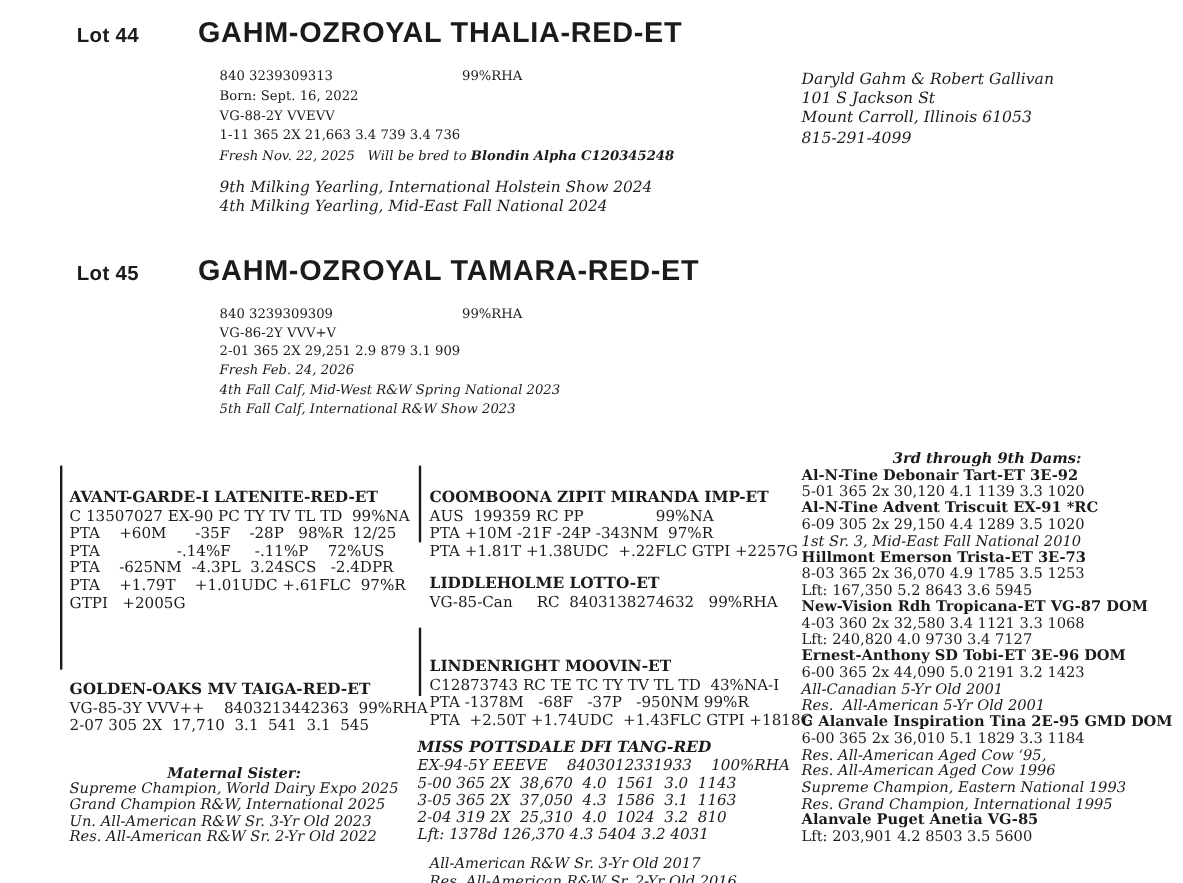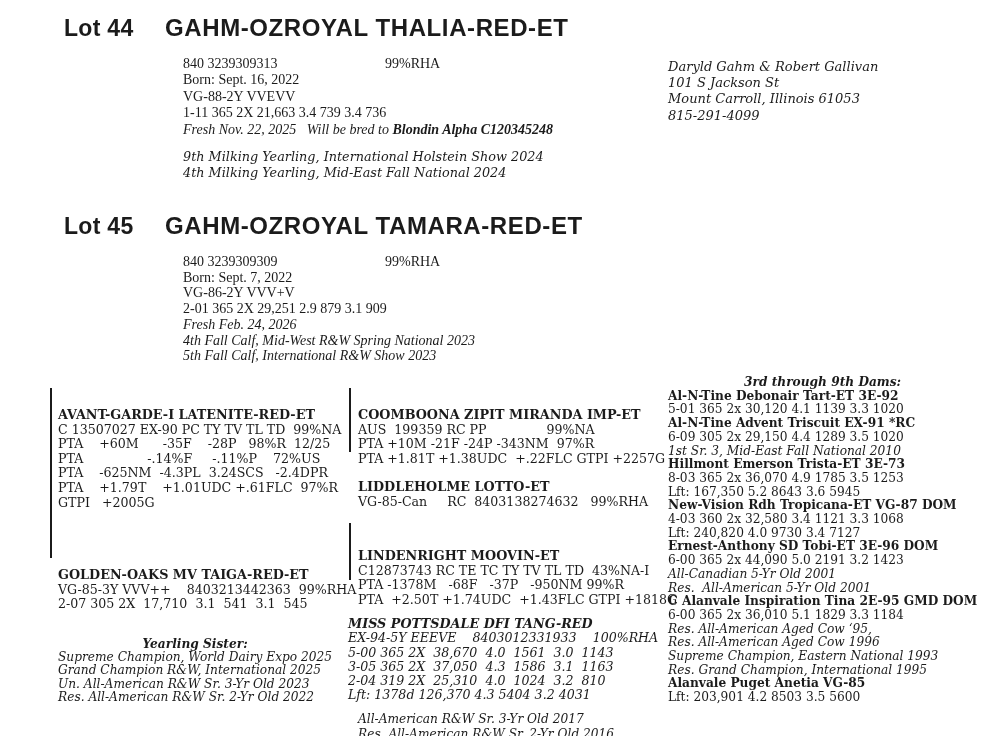--- a/index.html
+++ b/index.html
@@ -1,28 +1,28 @@
 <!DOCTYPE html>
 <html><head>
 <meta charset="utf-8">
 <style>
   html,body{margin:0;padding:0;background:#ffffff;}
   .page{position:relative;width:986px;height:736px;background:#ffffff;color:#1b1b1b;
         font-family:"DejaVu Serif",serif;overflow:hidden;}
   .abs{position:absolute;}
   .lot-header{display:flex;align-items:baseline;}
-  .lot-label{font-family:"Liberation Sans",sans-serif;font-weight:800;font-size:23px;
+  .lot-label{font-family:"Liberation Sans",sans-serif;font-weight:800;font-size:17px;
              letter-spacing:.3px;width:101px;flex:0 0 101px;}
   .lot-title{font-family:"Liberation Sans",sans-serif;font-weight:800;font-size:24px;
              letter-spacing:.6px;}
   .line{white-space:pre;}
   .b{font-weight:bold;}
   .i{font-style:italic;}
   .bi{font-weight:bold;font-style:italic;text-align:center;}
-  .details{font-size:14px;line-height:16.4px;font-family:Liberation Serif, serif;}
+  .details{font-size:11px;line-height:16.4px;}
   .owner{font-size:13px;line-height:16.2px;}
   .shows{font-size:12.8px;line-height:15.6px;}
   .ped{font-size:12.6px;line-height:14.6px;margin-top:20px;}
   .ped .name{font-size:12.8px;}
   .col3{font-size:12.2px;line-height:13.7px;}
   .vline{position:absolute;width:2px;background:#1b1b1b;}
   .regid{display:inline-block;width:202px;}
 </style>
 </head>
 <body>
@@ -54,21 +54,20 @@
     <div class="line">4th Milking Yearling, Mid-East Fall National 2024</div>
   </div>
 
   <div class="abs lot-header" style="left:64px;top:212px;">
     <span class="lot-label">Lot 45</span>
     <span class="lot-title">GAHM-OZROYAL TAMARA-RED-ET</span>
   </div>
 
   <div class="abs details" style="left:183px;top:254px;line-height:15.7px;">
     <div class="line"><span class="regid">840 3239309309</span><span>99%RHA</span></div>
-    <div class="line">Born: Sept. 7, 2022</div>
     <div class="line">VG-86-2Y VVV+V</div>
     <div class="line">2-01 365 2X 29,251 2.9 879 3.1 909</div>
     <div class="line i">Fresh Feb. 24, 2026</div>
     <div class="line i">4th Fall Calf, Mid-West R&amp;W Spring National 2023</div>
     <div class="line i">5th Fall Calf, International R&amp;W Show 2023</div>
   </div>
 
   <div class="vline" style="left:50px;top:388px;height:170px;"></div>
   <div class="vline" style="left:349px;top:388px;height:64px;"></div>
   <div class="vline" style="left:349px;top:523px;height:57px;"></div>
@@ -83,21 +82,21 @@
     <div class="line">GTPI   +2005G</div>
   </div>
 
   <div class="abs ped" style="left:58px;top:548px;">
     <div class="line b name">GOLDEN-OAKS MV TAIGA-RED-ET</div>
     <div class="line">VG-85-3Y VVV++    8403213442363  99%RHA</div>
     <div class="line">2-07 305 2X  17,710  3.1  541  3.1  545</div>
   </div>
 
   <div class="abs ped" style="left:58px;top:618px;font-size:12.2px;line-height:13.2px;">
-    <div class="line bi">Yearling Sister:</div>
+    <div class="line bi">Maternal Sister:</div>
     <div class="line i">Supreme Champion, World Dairy Expo 2025</div>
     <div class="line i">Grand Champion R&amp;W, International 2025</div>
     <div class="line i">Un. All-American R&amp;W Sr. 3-Yr Old 2023</div>
     <div class="line i">Res. All-American R&amp;W Sr. 2-Yr Old 2022</div>
   </div>
 
   <div class="abs ped" style="left:358px;top:388px;">
     <div class="line b name">COOMBOONA ZIPIT MIRANDA IMP-ET</div>
     <div class="line">AUS  199359 RC PP               99%NA</div>
     <div class="line">PTA +10M -21F -24P -343NM  97%R</div>

